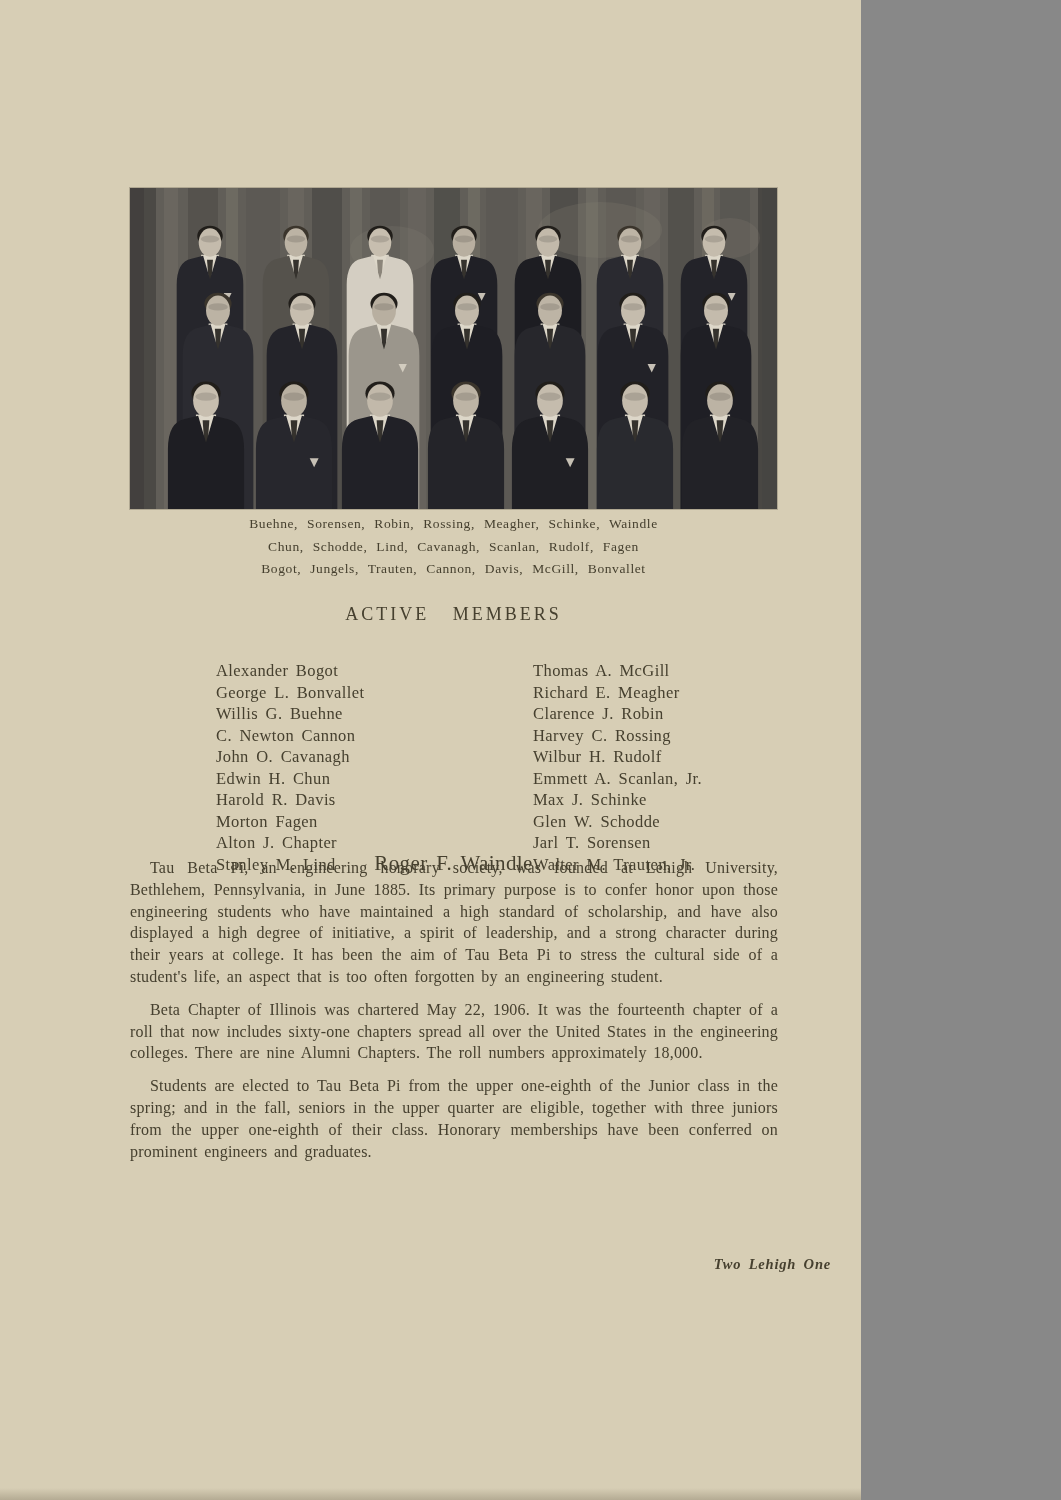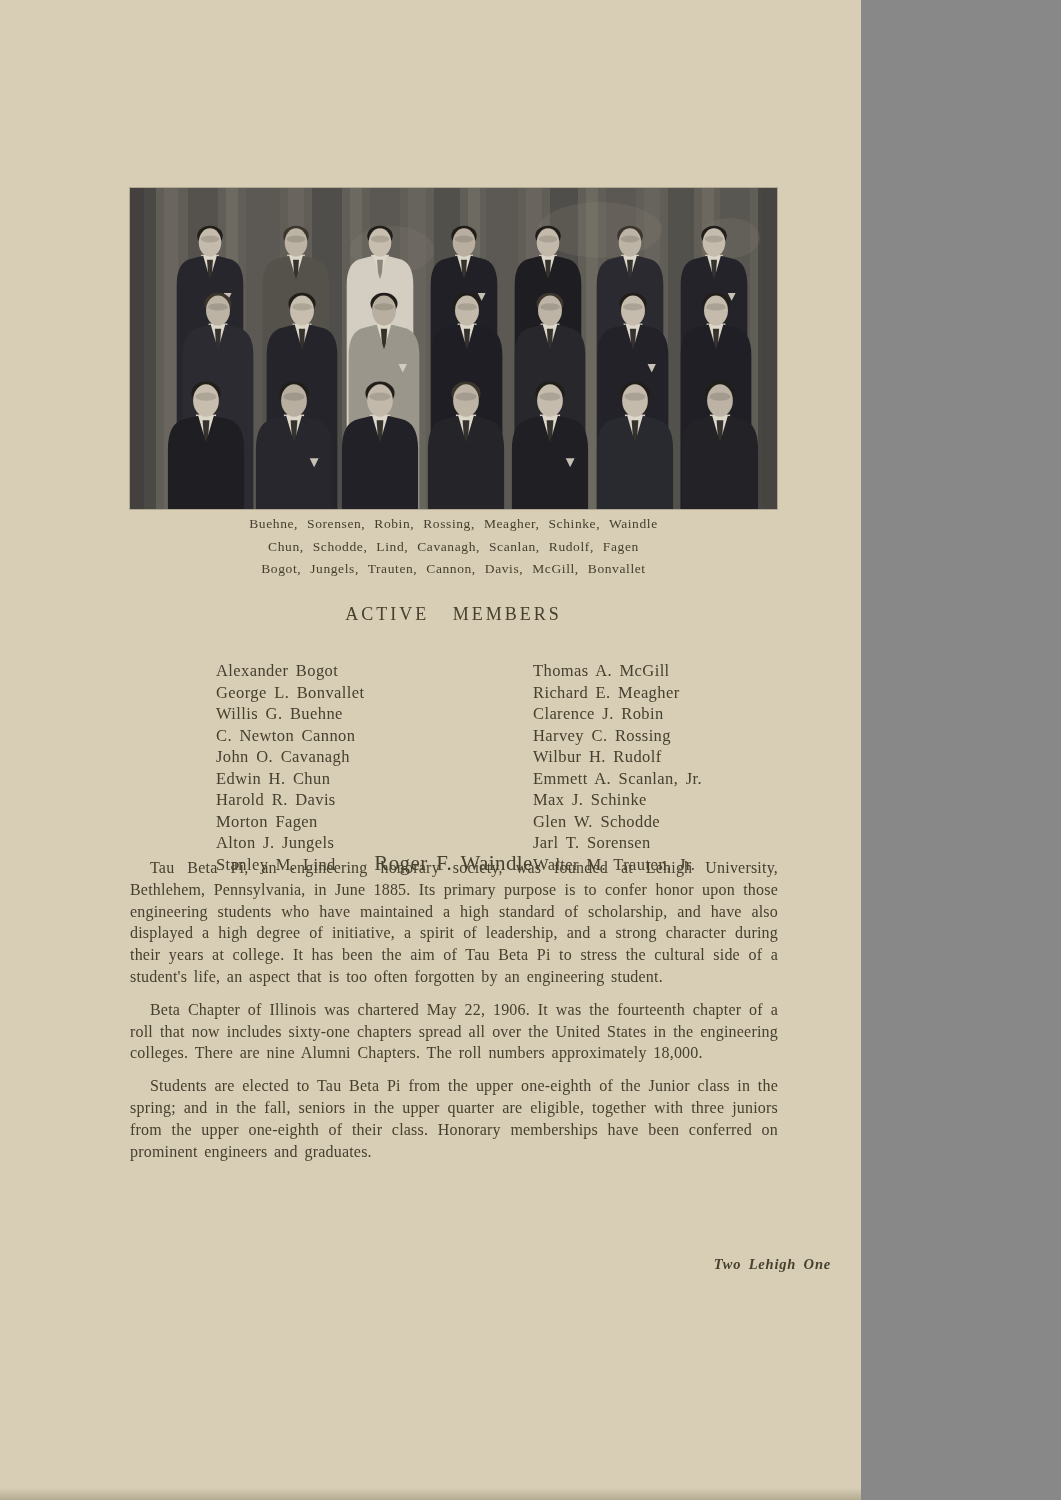--- a/index.html
+++ b/index.html
@@ -287,21 +287,21 @@
 
   <div class="member-col left">
       <div>Alexander Bogot</div>
       <div>George L. Bonvallet</div>
       <div>Willis G. Buehne</div>
       <div>C. Newton Cannon</div>
       <div>John O. Cavanagh</div>
       <div>Edwin H. Chun</div>
       <div>Harold R. Davis</div>
       <div>Morton Fagen</div>
-      <div>Alton J. Jungels</div>
+      <div>Alton J. Chapter</div>
       <div>Stanley M. Lind</div>
     </div>
   <div class="member-col right">
       <div>Thomas A. McGill</div>
       <div>Richard E. Meagher</div>
       <div>Clarence J. Robin</div>
       <div>Harvey C. Rossing</div>
       <div>Wilbur H. Rudolf</div>
       <div>Emmett A. Scanlan, Jr.</div>
       <div>Max J. Schinke</div>

